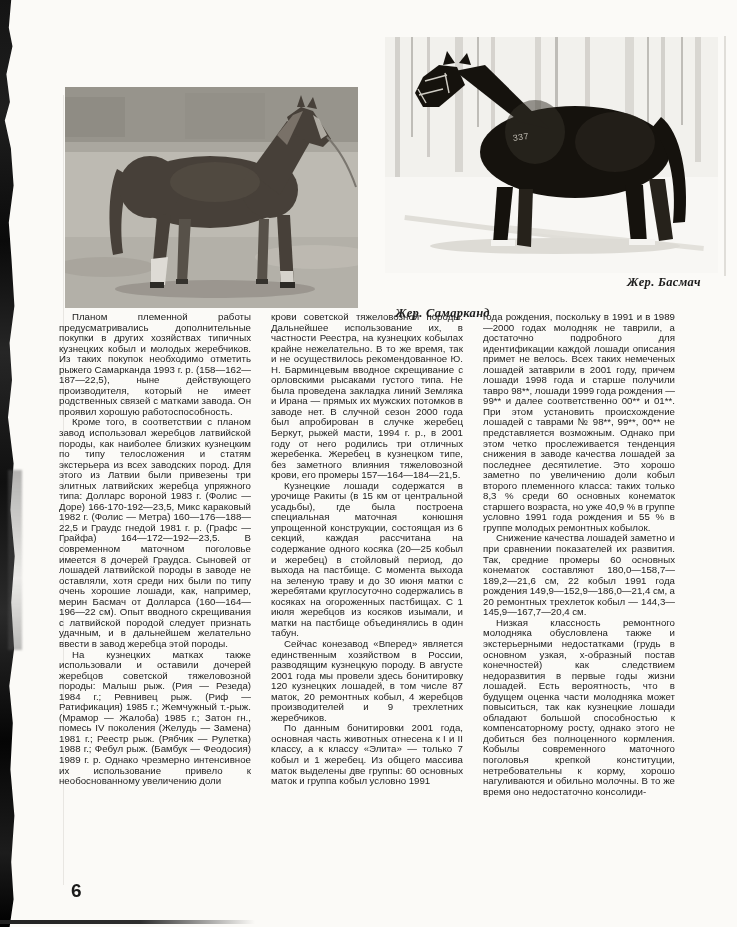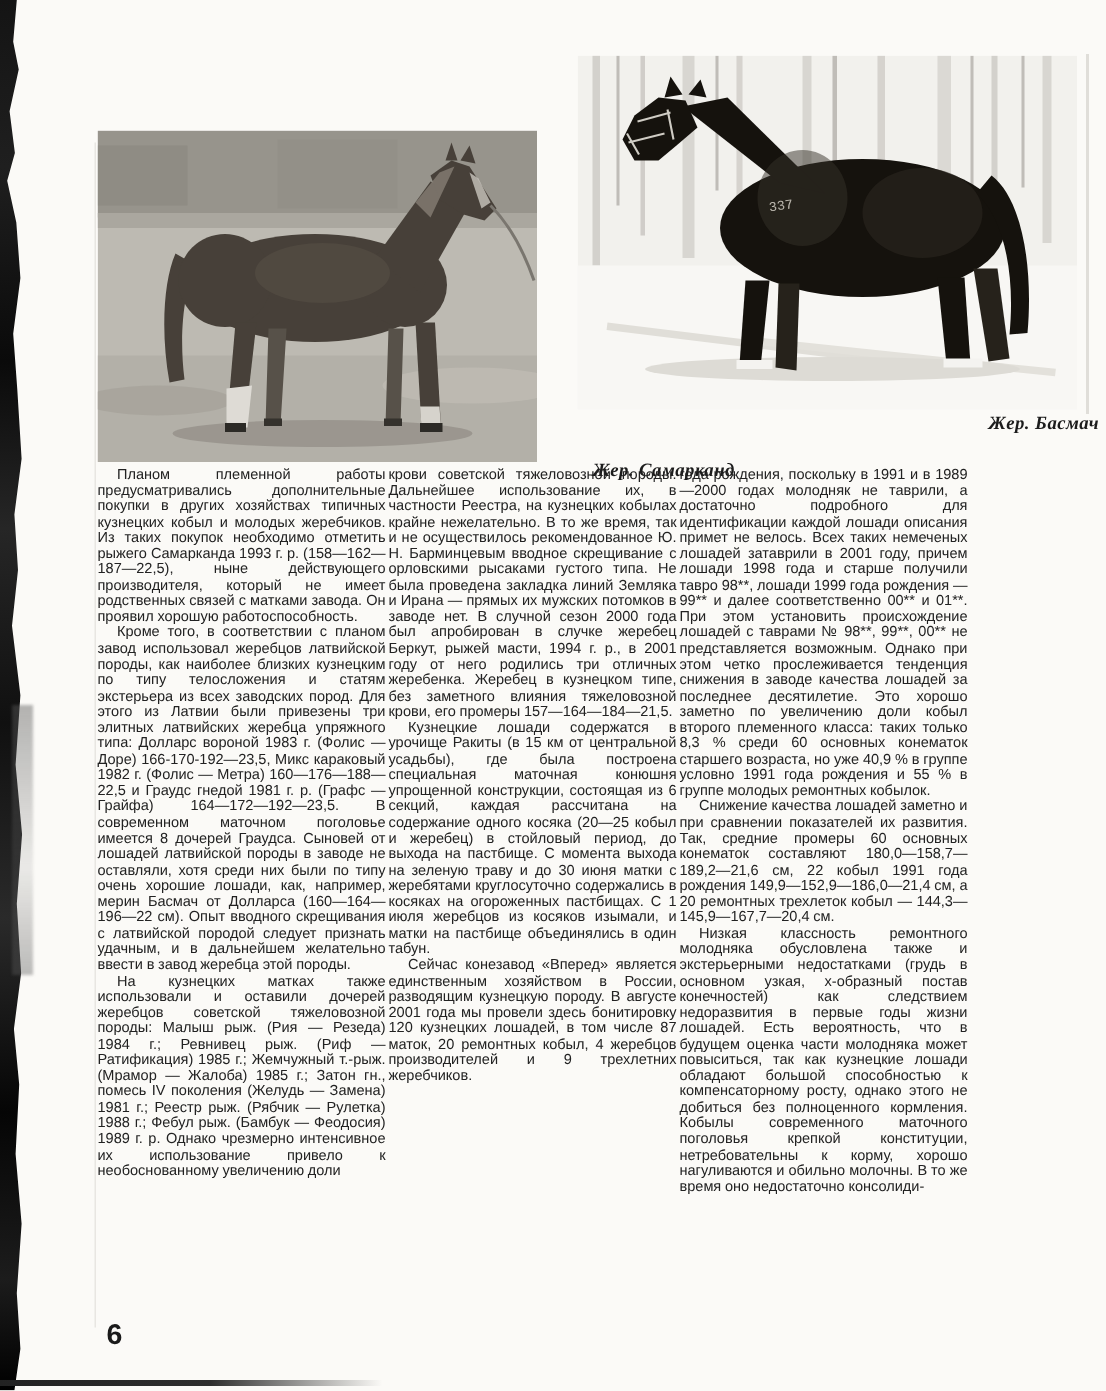--- a/index.html
+++ b/index.html
@@ -22,24 +22,24 @@
   
   .photo{position:absolute;overflow:hidden;}
   .photo-left{left:65px;top:87px;width:293px;height:221px;}
   .photo-right{left:385px;top:37px;width:333px;height:236px;}
   .photo svg{display:block;}
 
   
   .caption{position:absolute;font-family:"Liberation Serif",serif;font-weight:bold;
     font-style:italic;font-size:12.5px;color:#1c1c1c;white-space:nowrap;letter-spacing:.3px;}
   .caption-samarkand{left:395px;top:286px;margin-top:20px;}
-  .caption-basmach{left:659px;top:275px;}
+  .caption-basmach{left:627px;top:275px;}
 
   
-  .columns{position:absolute;left:65px;top:312px;width:604px;display:flex;gap:2px;}
+  .columns{position:absolute;left:65px;top:312px;width:604px;display:flex;gap:20px;justify-content:center;}
   .col{width:192px;flex:0 0 192px;}
   .col p{margin:0;font-size:9.7px;line-height:10.55px;text-align:justify;color:#222;
     word-spacing:-0.2px;}
   .col p.indent{text-indent:13px;}
 
   .page-number{position:absolute;left:71px;top:880px;font-size:19px;font-weight:bold;
     color:#1a1a1a;letter-spacing:.5px;}
 </style>
 </head>
 <body>
@@ -147,20 +147,21 @@
   <div class="columns">
     <div class="col">
       <p class="indent">Планом племенной работы предусматривались дополнительные покупки в других хозяйствах типичных кузнецких кобыл и молодых жеребчиков. Из таких покупок необходимо отметить рыжего Самарканда 1993 г. р. (158—162—187—22,5), ныне действующего производителя, который не имеет родственных связей с матками завода. Он проявил хорошую работоспособность.</p>
       <p class="indent">Кроме того, в соответствии с планом завод использовал жеребцов латвийской породы, как наиболее близких кузнецким по типу телосложения и статям экстерьера из всех заводских пород. Для этого из Латвии были привезены три элитных латвийских жеребца упряжного типа: Долларс вороной 1983 г. (Фолис — Доре) 166-170-192—23,5, Микс караковый 1982 г. (Фолис — Метра) 160—176—188—22,5 и Граудс гнедой 1981 г. р. (Графс — Грайфа) 164—172—192—23,5. В современном маточном поголовье имеется 8 дочерей Граудса. Сыновей от лошадей латвийской породы в заводе не оставляли, хотя среди них были по типу очень хорошие лошади, как, например, мерин Басмач от Долларса (160—164—196—22 см). Опыт вводного скрещивания с латвийской породой следует признать удачным, и в дальнейшем желательно ввести в завод жеребца этой породы.</p>
       <p class="indent">На кузнецких матках также использовали и оставили дочерей жеребцов советской тяжеловозной породы: Малыш рыж. (Рия — Резеда) 1984 г.; Ревнивец рыж. (Риф — Ратификация) 1985 г.; Жемчужный т.-рыж. (Мрамор — Жалоба) 1985 г.; Затон гн., помесь IV поколения (Желудь — Замена) 1981 г.; Реестр рыж. (Рябчик — Рулетка) 1988 г.; Фебул рыж. (Бамбук — Феодосия) 1989 г. р. Однако чрезмерно интенсивное их использование привело к необоснованному увеличению доли</p>
     </div>
     <div class="col">
       <p>крови советской тяжеловозной породы. Дальнейшее использование их, в частности Реестра, на кузнецких кобылах крайне нежелательно. В то же время, так и не осуществилось рекомендованное Ю. Н. Барминцевым вводное скрещивание с орловскими рысаками густого типа. Не была проведена закладка линий Земляка и Ирана — прямых их мужских потомков в заводе нет. В случной сезон 2000 года был апробирован в случке жеребец Беркут, рыжей масти, 1994 г. р., в 2001 году от него родились три отличных жеребенка. Жеребец в кузнецком типе, без заметного влияния тяжеловозной крови, его промеры 157—164—184—21,5.</p>
       <p class="indent">Кузнецкие лошади содержатся в урочище Ракиты (в 15 км от центральной усадьбы), где была построена специальная маточная конюшня упрощенной конструкции, состоящая из 6 секций, каждая рассчитана на содержание одного косяка (20—25 кобыл и жеребец) в стойловый период, до выхода на пастбище. С момента выхода на зеленую траву и до 30 июня матки с жеребятами круглосуточно содержались в косяках на огороженных пастбищах. С 1 июля жеребцов из косяков изымали, и матки на пастбище объединялись в один табун.</p>
       <p class="indent">Сейчас конезавод «Вперед» является единственным хозяйством в России, разводящим кузнецкую породу. В августе 2001 года мы провели здесь бонитировку 120 кузнецких лошадей, в том числе 87 маток, 20 ремонтных кобыл, 4 жеребцов производителей и 9 трехлетних жеребчиков.</p>
+      <p class="indent">По данным бонитировки 2001 года, основная часть животных отнесена к I и II классу, а к классу «Элита» — только 7 кобыл и 1 жеребец. Из общего массива маток выделены две группы: 60 основных маток и группа кобыл условно 1991</p>
     </div>
     <div class="col">
       <p>года рождения, поскольку в 1991 и в 1989—2000 годах молодняк не таврили, а достаточно подробного для идентификации каждой лошади описания примет не велось. Всех таких немеченых лошадей затаврили в 2001 году, причем лошади 1998 года и старше получили тавро 98**, лошади 1999 года рождения — 99** и далее соответственно 00** и 01**. При этом установить происхождение лошадей с таврами № 98**, 99**, 00** не представляется возможным. Однако при этом четко прослеживается тенденция снижения в заводе качества лошадей за последнее десятилетие. Это хорошо заметно по увеличению доли кобыл второго племенного класса: таких только 8,3 % среди 60 основных конематок старшего возраста, но уже 40,9 % в группе условно 1991 года рождения и 55 % в группе молодых ремонтных кобылок.</p>
       <p class="indent">Снижение качества лошадей заметно и при сравнении показателей их развития. Так, средние промеры 60 основных конематок составляют 180,0—158,7—189,2—21,6 см, 22 кобыл 1991 года рождения 149,9—152,9—186,0—21,4 см, а 20 ремонтных трехлеток кобыл — 144,3—145,9—167,7—20,4 см.</p>
       <p class="indent">Низкая классность ремонтного молодняка обусловлена также и экстерьерными недостатками (грудь в основном узкая, х-образный постав конечностей) как следствием недоразвития в первые годы жизни лошадей. Есть вероятность, что в будущем оценка части молодняка может повыситься, так как кузнецкие лошади обладают большой способностью к компенсаторному росту, однако этого не добиться без полноценного кормления. Кобылы современного маточного поголовья крепкой конституции, нетребовательны к корму, хорошо нагуливаются и обильно молочны. В то же время оно недостаточно консолиди-</p>
     </div>
   </div>
 
   <div class="page-number">6</div>
 

